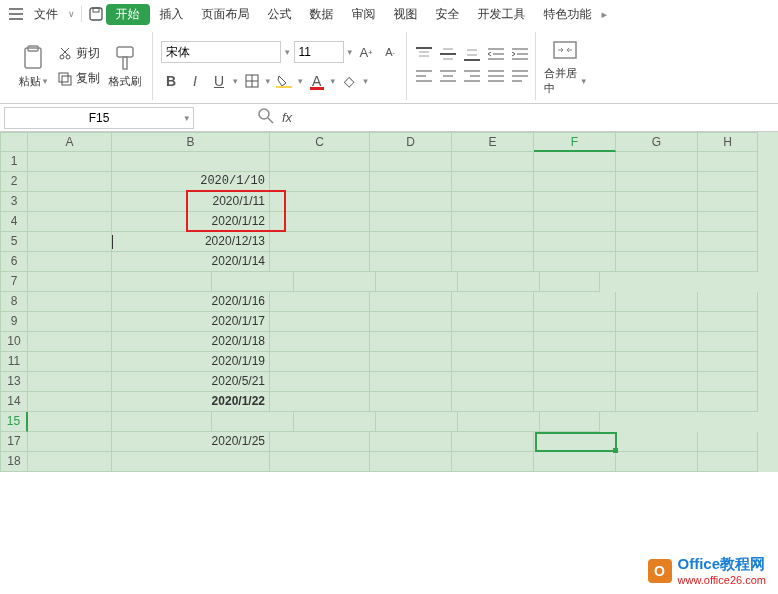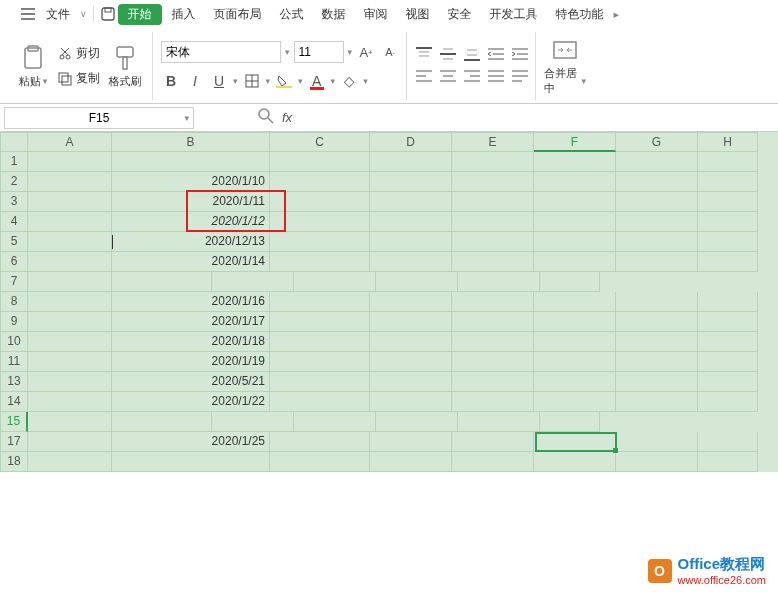--- a/index.html
+++ b/index.html
@@ -1,19 +1,19 @@
 <!DOCTYPE html>
 <html><head>
   <meta charset="utf-8">
   <style>
     * { margin: 0; padding: 0; box-sizing: border-box; font-family: "Microsoft YaHei", Arial, sans-serif; }
     body { width: 778px; height: 594px; background: #fff; overflow: hidden; position: relative; }
     
     
-    .menu-bar { display: flex; align-items: center; height: 28px; padding: 0 20px; gap: 2px; background: #fff; }
+    .menu-bar { display: flex; align-items: center; height: 28px; padding: 0 8px; gap: 2px; background: #fff; }
     .menu-item { padding: 3px 8px; font-size: 12px; color: #333; cursor: pointer; border-radius: 3px; }
     .menu-item.active { background: #2ea04e; color: #fff; border-radius: 4px; padding: 2px 10px; }
     .menu-icon { width: 16px; height: 16px; display: flex; align-items: center; justify-content: center; }
     .divider-v { width: 1px; height: 16px; background: #ddd; margin: 0 4px; }
     
     
     .toolbar { display: flex; align-items: flex-start; height: 76px; padding: 4px 6px; background: #fff; border-bottom: 1px solid #ccc; gap: 2px; }
     .tool-group { display: flex; flex-direction: row; align-items: center; border-right: 1px solid #ddd; padding: 0 6px; height: 68px; }
     .tool-group:last-child { border-right: none; }
     .paste-block { display: flex; flex-direction: column; align-items: center; justify-content: center; width: 42px; }
@@ -287,21 +287,21 @@
         <div class="cell" style="width: 100px;"></div>
         <div class="cell" style="width: 82px;"></div>
         <div class="cell" style="width: 82px;"></div>
         <div class="cell" style="width: 82px;"></div>
         <div class="cell" style="width: 82px;"></div>
         <div class="cell" style="width: 60px;"></div>
       </div>
       <div class="row">
         <div class="row-h">2</div>
         <div class="cell" style="width: 84px;"></div>
-        <div class="cell" style="width: 158px;">2020/1/10</div>
+        <div class="cell" style="width: 158px; font-family: Liberation Mono, monospace;">2020/1/10</div>
         <div class="cell" style="width: 100px;"></div>
         <div class="cell" style="width: 82px;"></div>
         <div class="cell" style="width: 82px;"></div>
         <div class="cell" style="width: 82px;"></div>
         <div class="cell" style="width: 82px;"></div>
         <div class="cell" style="width: 60px;"></div>
       </div>
       <div class="row">
         <div class="row-h">3</div>
         <div class="cell" style="width: 84px;"></div>
@@ -309,21 +309,21 @@
         <div class="cell" style="width: 100px;"></div>
         <div class="cell" style="width: 82px;"></div>
         <div class="cell" style="width: 82px;"></div>
         <div class="cell" style="width: 82px;"></div>
         <div class="cell" style="width: 82px;"></div>
         <div class="cell" style="width: 60px;"></div>
       </div>
       <div class="row">
         <div class="row-h">4</div>
         <div class="cell" style="width: 84px;"></div>
-        <div class="cell" style="width: 158px; font-style: italic;">2020/1/12</div>
+        <div class="cell" style="width: 158px;">2020/1/12</div>
         <div class="cell" style="width: 100px;"></div>
         <div class="cell" style="width: 82px;"></div>
         <div class="cell" style="width: 82px;"></div>
         <div class="cell" style="width: 82px;"></div>
         <div class="cell" style="width: 82px;"></div>
         <div class="cell" style="width: 60px;"></div>
       </div>
       <div class="row">
         <div class="row-h">5</div>
         <div class="cell" style="width: 84px;"></div>
@@ -407,21 +407,21 @@
         <div class="cell" style="width: 100px;"></div>
         <div class="cell" style="width: 82px;"></div>
         <div class="cell" style="width: 82px;"></div>
         <div class="cell" style="width: 82px;"></div>
         <div class="cell" style="width: 82px;"></div>
         <div class="cell" style="width: 60px;"></div>
       </div>
       <div class="row">
         <div class="row-h">14</div>
         <div class="cell" style="width: 84px;"></div>
-        <div class="cell" style="width: 158px;">2020/1/22</div>
+        <div class="cell" style="width: 158px; font-weight: bold;">2020/1/22</div>
         <div class="cell" style="width: 100px;"></div>
         <div class="cell" style="width: 82px;"></div>
         <div class="cell" style="width: 82px;"></div>
         <div class="cell" style="width: 82px;"></div>
         <div class="cell" style="width: 82px;"></div>
         <div class="cell" style="width: 60px;"></div>
       </div>
       <div class="row">
         <div class="row-h active">15</div>
         <div class="cell" style="width: 84px;"></div>

